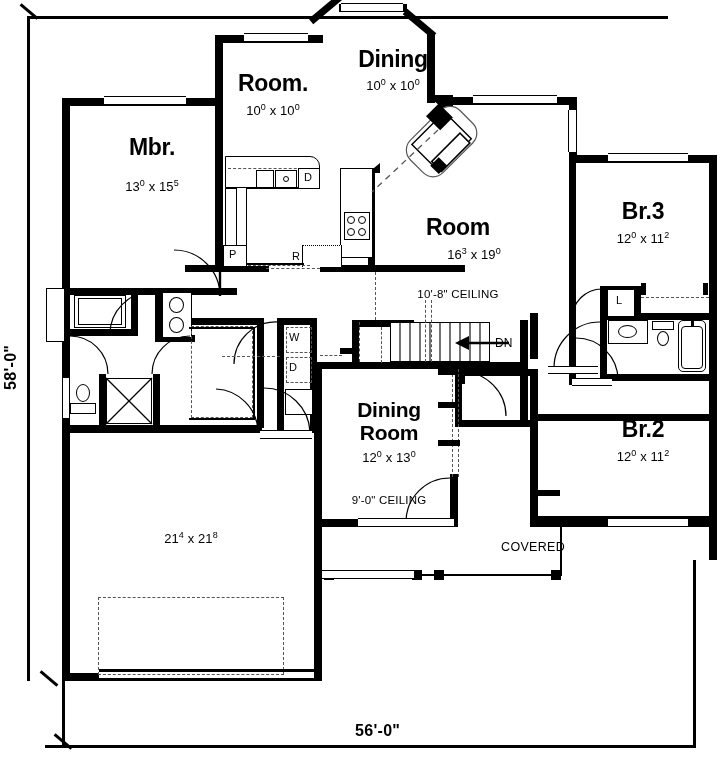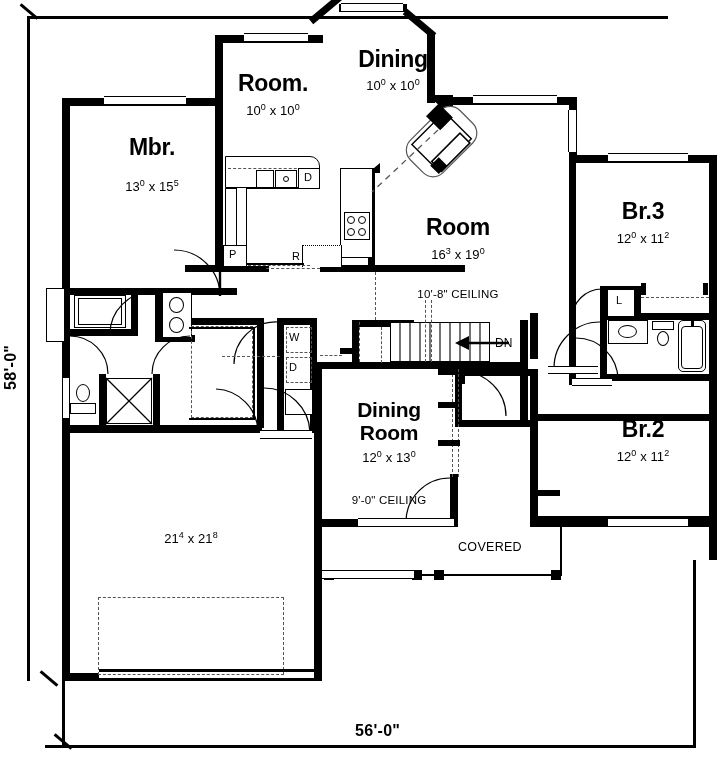--- a/index.html
+++ b/index.html
@@ -6,21 +6,21 @@
   body{font-family:"Liberation Sans",sans-serif;}
   #plan{position:relative;width:725px;height:773px;background:#fff;overflow:hidden;}
   .wall{position:absolute;background:#000;}
   .thin{position:absolute;background:#000;}
   .lbl{position:absolute;color:#000;font-family:"Liberation Sans",sans-serif;white-space:nowrap;}
   .room-name{font-weight:bold;font-size:23px;letter-spacing:-.3px;line-height:23px;text-align:center;}
   .room-name.sm{font-size:21px;}
   .dim{font-size:13px;text-align:center;font-weight:normal;letter-spacing:.1px;}
   .dim sup{font-size:9px;vertical-align:super;line-height:0;}
   .ceil{font-size:11.5px;letter-spacing:.2px;text-align:center;}
-  .porch-lbl{font-size:12.5px;letter-spacing:.3px;text-align:center;line-height:15px;}
+  .porch-lbl{font-size:12.5px;letter-spacing:.3px;text-align:right;line-height:15px;}
   .tag{font-size:11px;font-weight:normal;}
   .dimtext{font-size:16px;font-weight:bold;letter-spacing:.3px;}
   .vert{transform:rotate(-90deg);transform-origin:left top;}
   .win{position:absolute;background:#fff;border-top:1.5px solid #000;border-bottom:1.5px solid #000;box-sizing:border-box;}
   .win-v{position:absolute;background:#fff;border-left:1.5px solid #000;border-right:1.5px solid #000;box-sizing:border-box;}
   .dash{position:absolute;border-top:1.5px dashed #555;}
   .dashv{position:absolute;border-left:1.5px dashed #555;}
   .box{position:absolute;border:1.5px solid #000;box-sizing:border-box;background:#fff;}
   .boxl{position:absolute;border:1px solid #000;box-sizing:border-box;background:#fff;}
   .boxd{position:absolute;border:1.2px dashed #555;box-sizing:border-box;}
@@ -177,21 +177,21 @@
   </div>
 
   <div class="lbl room-name" style="left:240px;top:203px;width:80px;">Kit.</div>
   <div class="lbl dim" style="left:235px;top:234px;width:90px;">
     <span>13</span><sup>0</sup>
     <span>x</span>
     <span>10</span><sup>8</sup>
   </div>
 
   <div class="lbl room-name" style="left:398px;top:216px;width:120px;">Room</div>
-  <div class="lbl dim" style="left:398px;top:247px;width:120px;">
+  <div class="lbl dim" style="left:414px;top:247px;width:120px;">
     <span>16</span><sup>3</sup>
     <span>x</span>
     <span>19</span><sup>0</sup>
   </div>
   <div class="lbl ceil" style="left:398px;top:288px;width:120px;">10'-8" CEILING</div>
 
   <div class="lbl room-name" style="left:593px;top:200px;width:100px;">Br.3</div>
   <div class="lbl dim" style="left:593px;top:231px;width:100px;">
     <span>12</span><sup>0</sup>
     <span>x</span>

